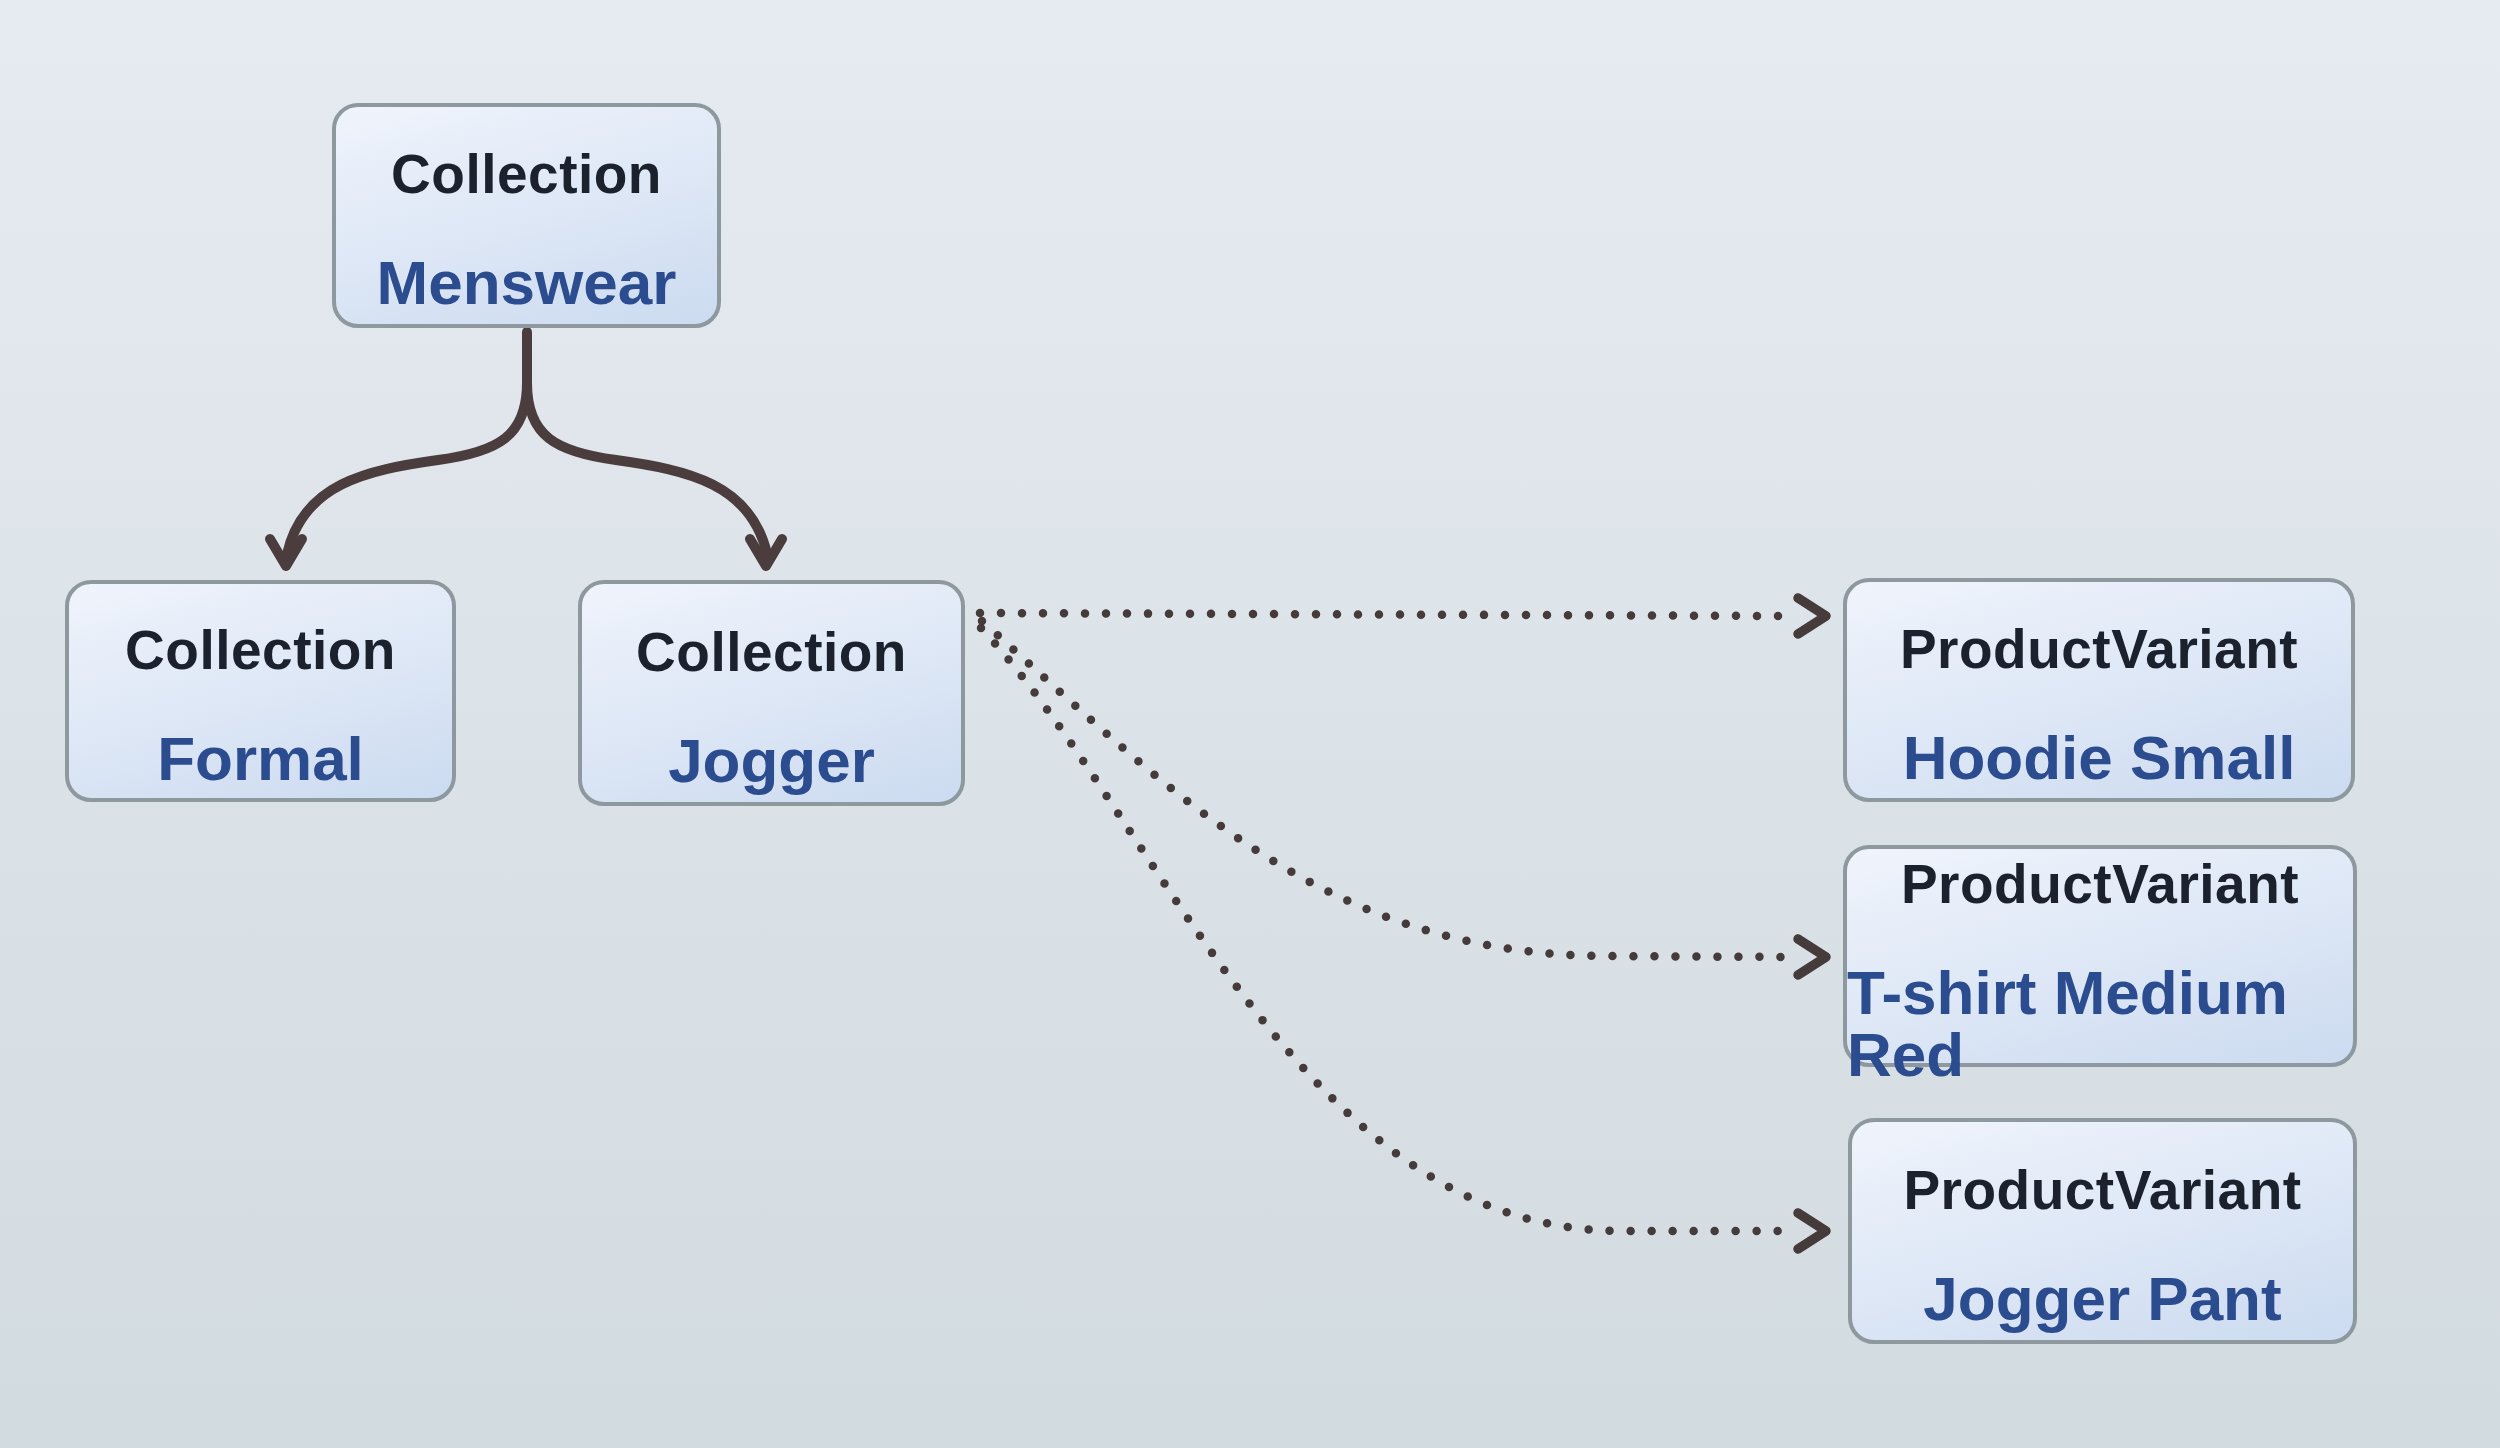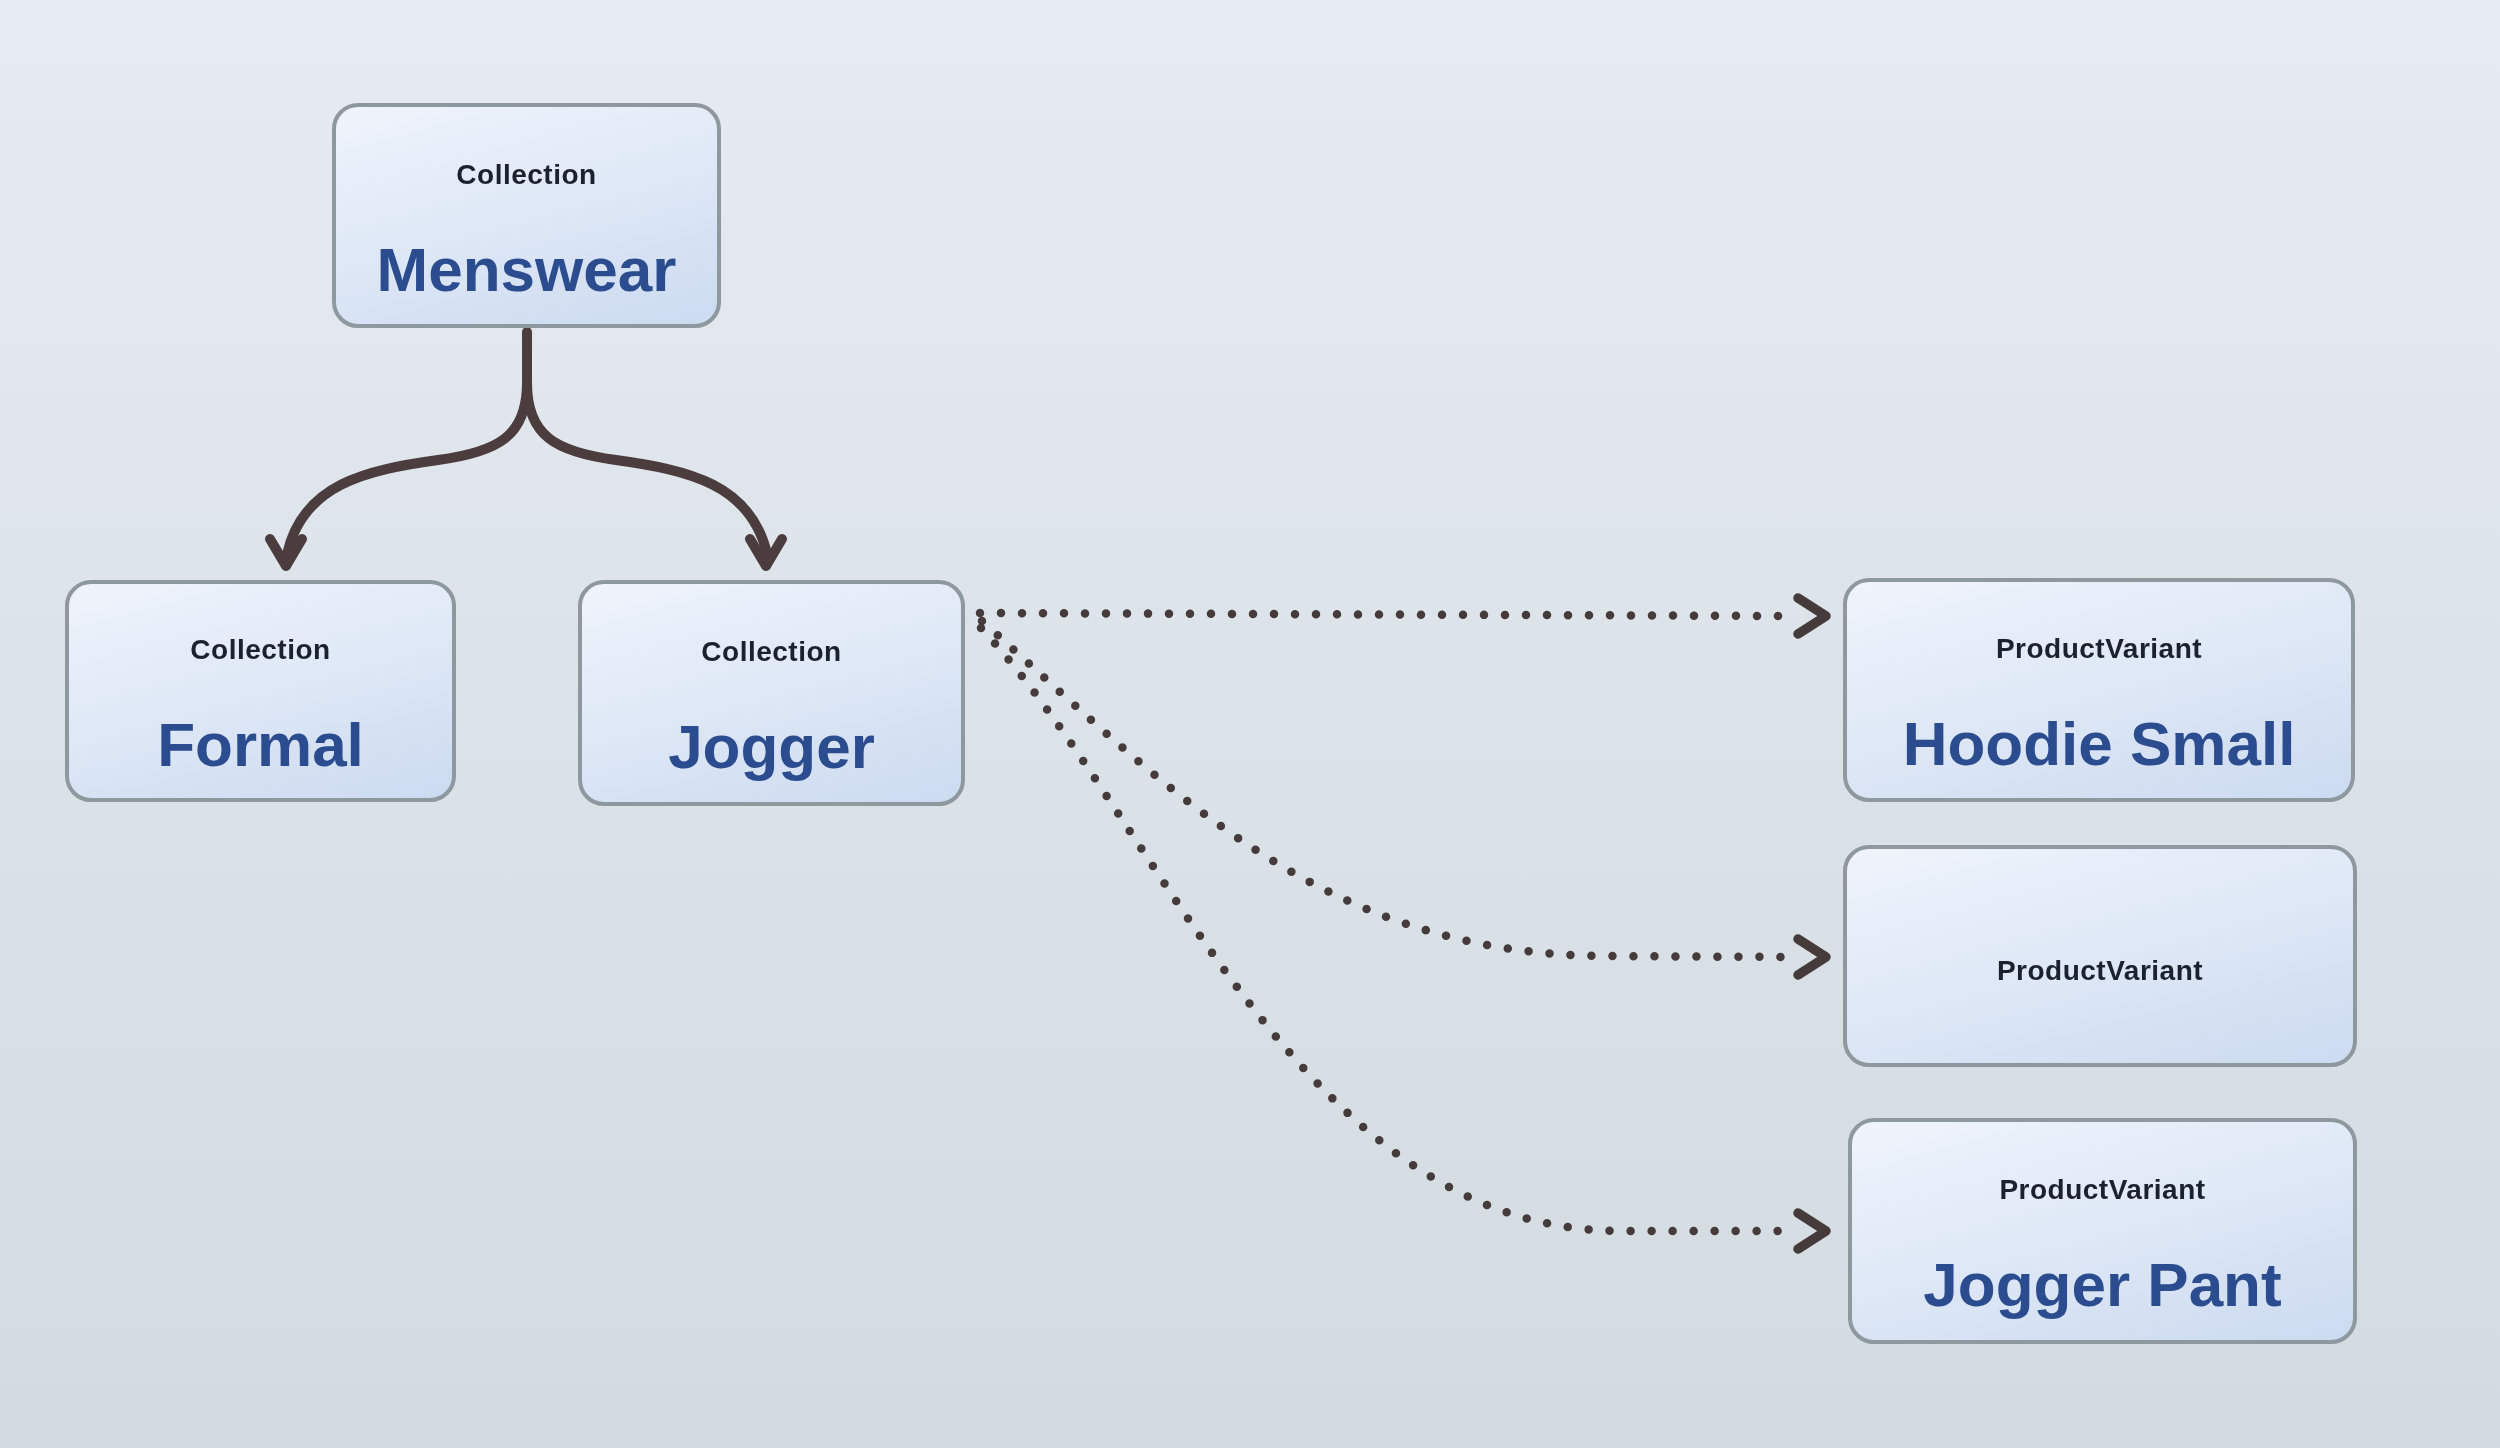--- a/index.html
+++ b/index.html
@@ -25,21 +25,21 @@
   .solid-line{stroke:var(--arrow-color);stroke-width:10;fill:none;stroke-linecap:round;}
   .solid-head{stroke:var(--arrow-color);stroke-width:10;fill:none;stroke-linecap:round;stroke-linejoin:round;}
   .dotted-line{stroke:var(--dot-color);stroke-width:8.5;fill:none;stroke-linecap:round;stroke-dasharray:0 21;}
   .dotted-head{stroke:var(--dot-color);stroke-width:9.5;fill:none;stroke-linecap:round;stroke-linejoin:round;}
   .node{
     position:absolute;box-sizing:border-box;
     display:flex;flex-direction:column;justify-content:center;align-items:center;gap:50px;
     border:4px solid var(--node-border);border-radius:26px;
     background:linear-gradient(165deg,var(--node-fill-top) 0%,var(--node-fill-bottom) 100%);
   }
-  .ntype{font-size:28px;font-weight:bold;color:var(--type-color);letter-spacing:.5px;line-height:1;margin-top:30px;}
+  .ntype{font-size:55px;font-weight:bold;color:var(--type-color);letter-spacing:.5px;line-height:1;margin-top:30px;}
   .nname{font-size:62px;font-weight:bold;color:var(--name-color);line-height:1;}
 </style>
 </head>
 <body>
 
 <div id="canvas">
 
   <svg id="edges" width="2500" height="1448" viewBox="0 0 2500 1448">
     <g>
       <path class="solid-line" d="M527 332 L527 383"></path>
@@ -73,20 +73,21 @@
     <div class="nname">Jogger</div>
   </div>
 
   <div class="node" id="node-hoodie" style="left:1843px;top:578px;width:512px;height:224px;">
     <div class="ntype">ProductVariant</div>
     <div class="nname">Hoodie Small</div>
   </div>
 
   <div class="node" id="node-tshirt" style="left:1843px;top:845px;width:514px;height:222px;">
     <div class="ntype">ProductVariant</div>
+    <div class="nname">T-shirt Medium Red</div>
   </div>
 
   <div class="node" id="node-jogger" style="left:1848px;top:1118px;width:509px;height:226px;">
     <div class="ntype">ProductVariant</div>
     <div class="nname">Jogger Pant</div>
   </div>
 
 </div>
 
 </body></html>

